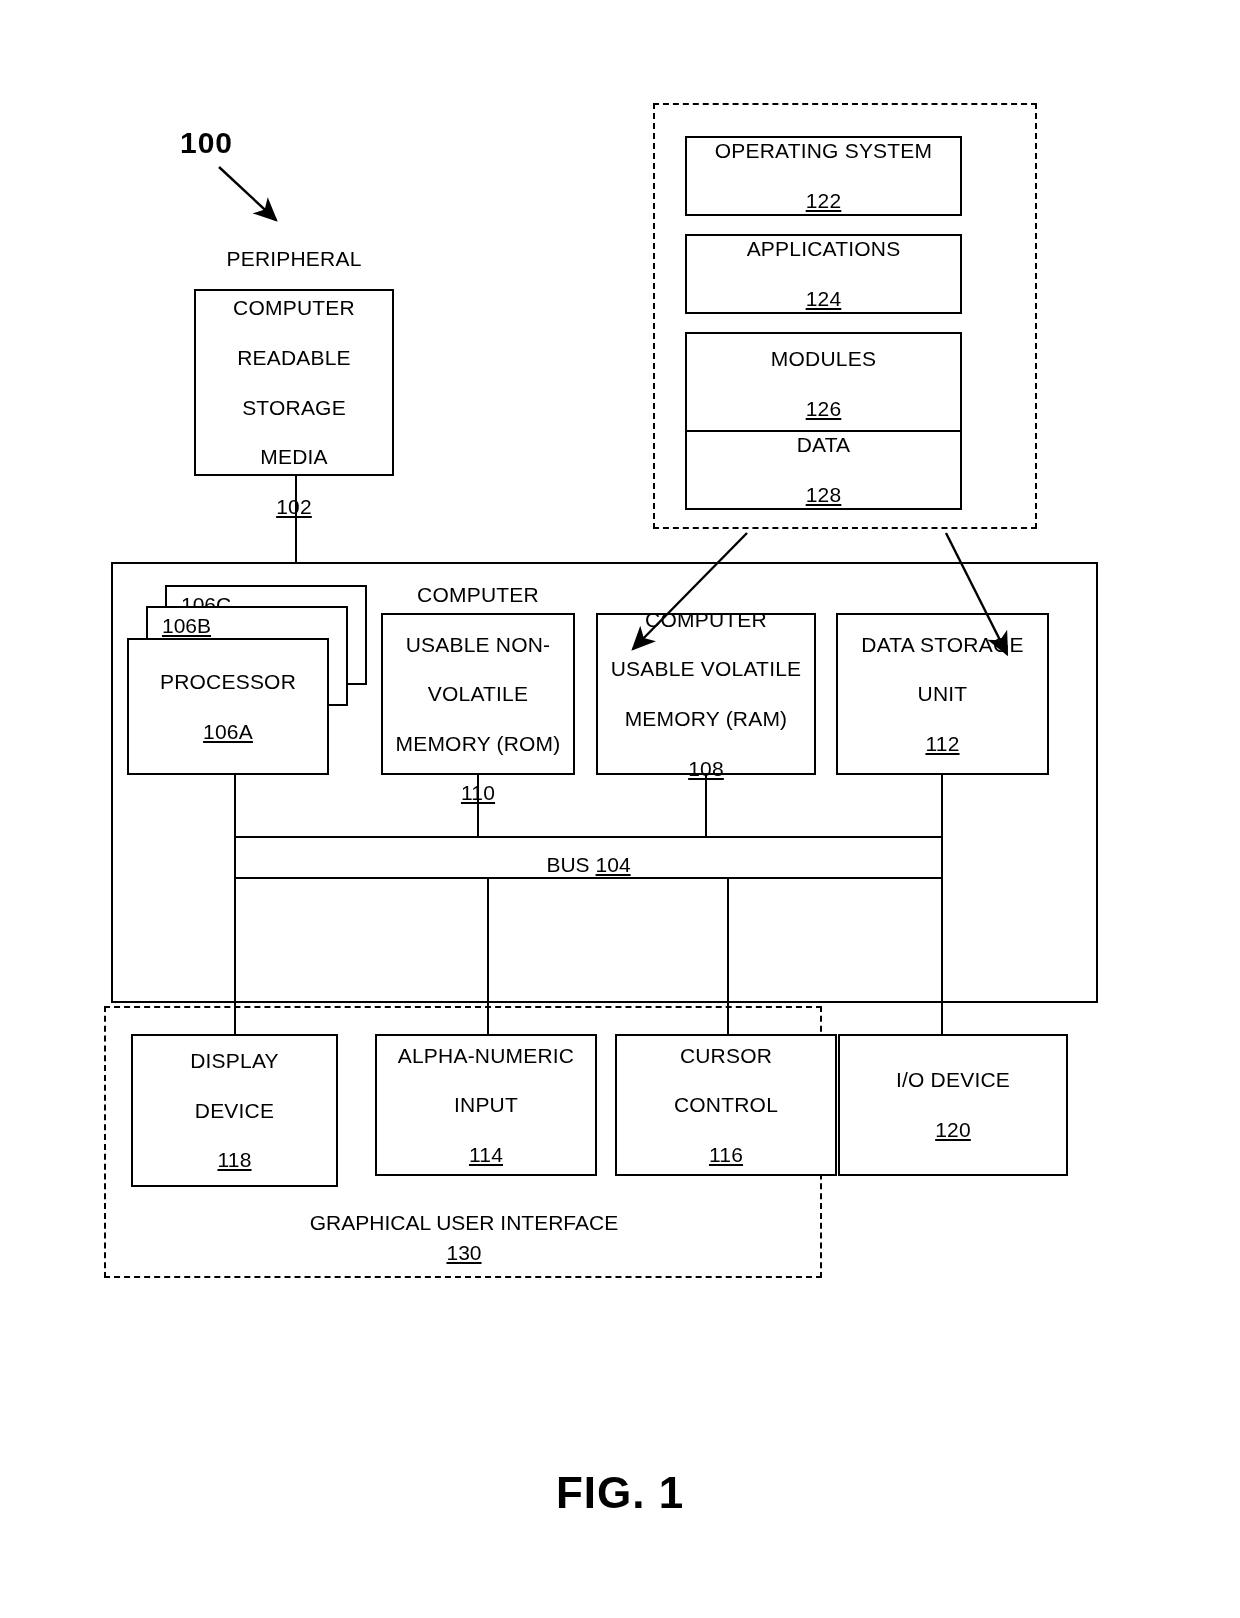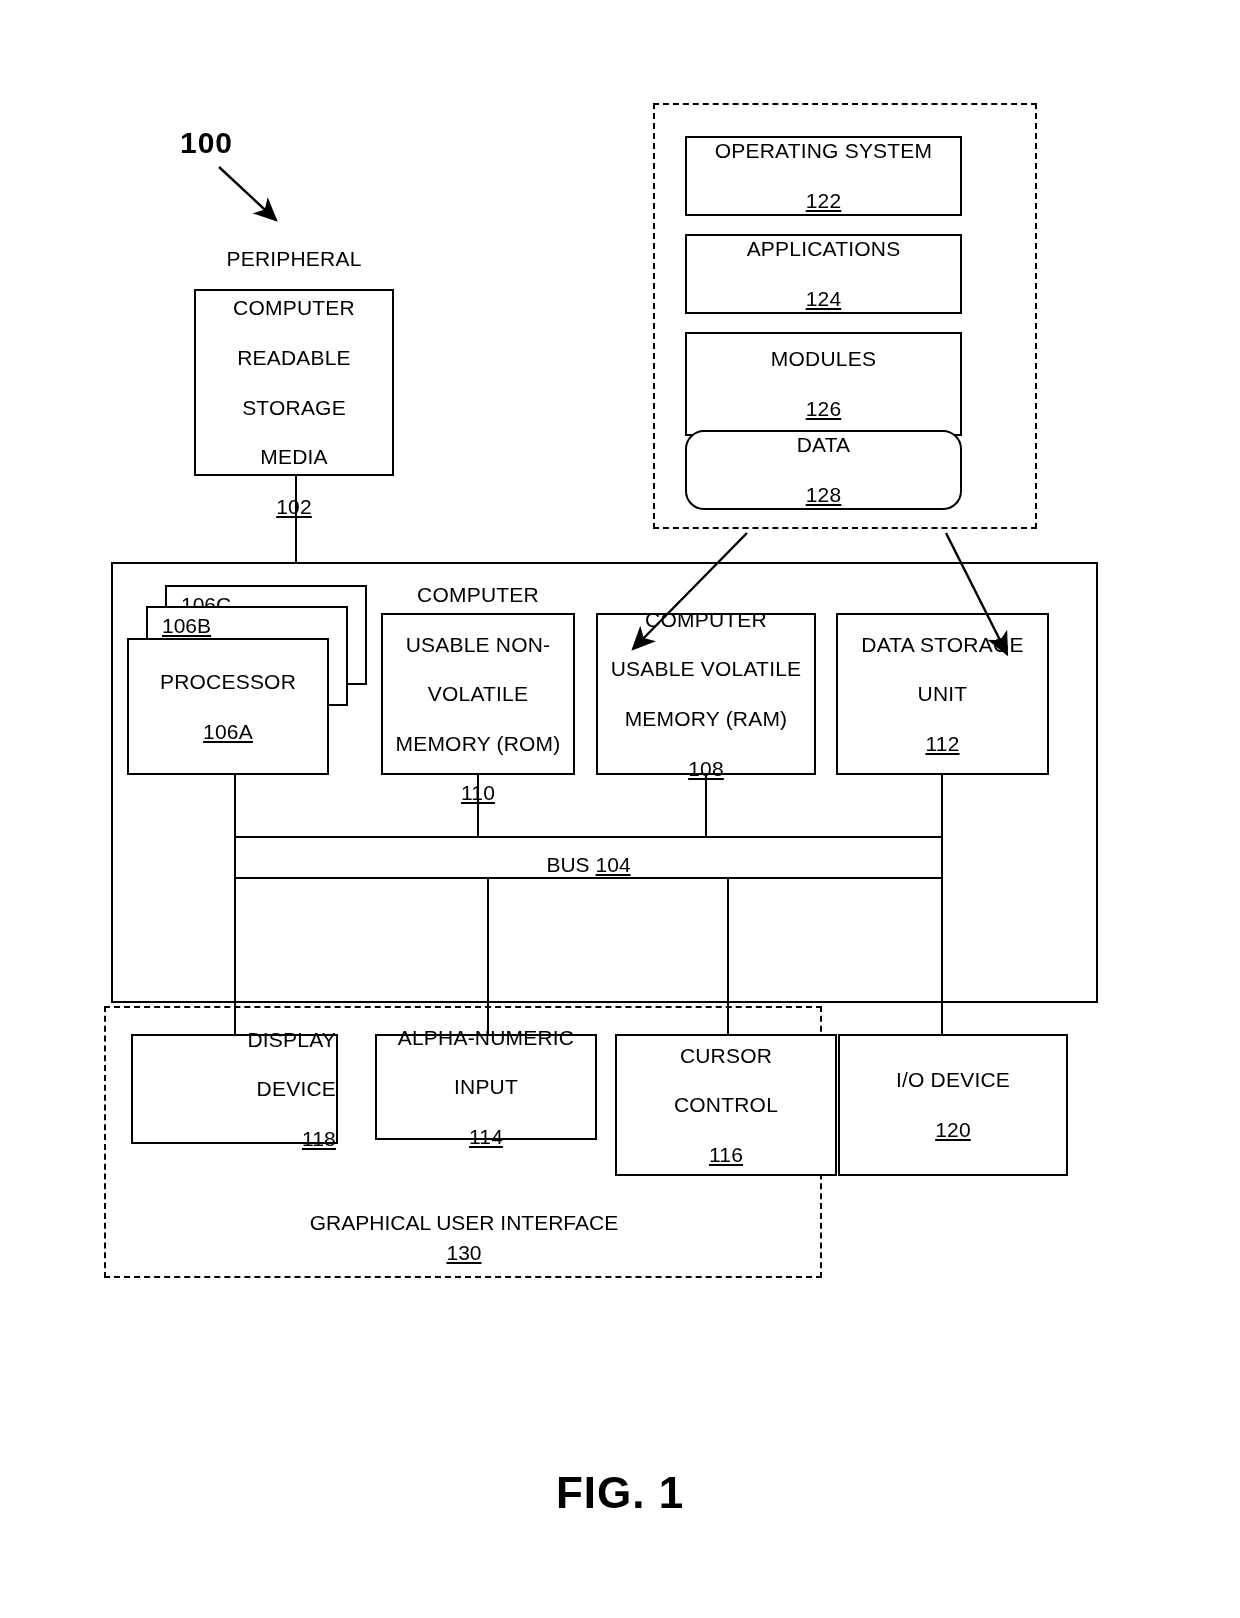--- a/index.html
+++ b/index.html
@@ -158,21 +158,21 @@
   <div class="box" style="left:685px; top:228px; width:277px; height:80px;">
     <span class="lbl">APPLICATIONS</span>
     <span class="lbl num">124</span>
   </div>
 
   <div class="box" style="left:685px; top:326px; width:277px; height:104px;justify-content:center;">
     <span class="lbl">MODULES</span>
     <span class="lbl num">126</span>
   </div>
 
-  <div class="box" style="left:685px; top:424px; width:277px; height:80px;border-radius:19px;">
+  <div class="box" style="left:685px; top:424px; width:277px; height:80px;">
     <span class="lbl">DATA</span>
     <span class="lbl num">128</span>
   </div>
 
   <div class="frame" style="left:111px; top:556px; width:987px; height:441px;"></div>
 
   <div class="stackbox" style="left:165px; top:579px; width:202px; height:100px;">
     <span class="corner-lbl">106C</span>
   </div>
   <div class="stackbox" style="left:146px; top:600px; width:202px; height:100px;">
@@ -214,27 +214,27 @@
     <span class="bus-num">104</span>
   </div>
 
   <div class="vline" style="left:234px; top:872px; height:157px;"></div>
   <div class="vline" style="left:487px; top:872px; height:157px;"></div>
   <div class="vline" style="left:727px; top:872px; height:157px;"></div>
   <div class="vline" style="left:941px; top:872px; height:157px;"></div>
 
   <div class="dashed" style="left:104px; top:1000px; width:718px; height:272px;"></div>
 
-  <div class="box" style="left:131px; top:1028px; width:207px; height:110px;align-items:flex-end;">
+  <div class="box" style="left:131px; top:1028px; width:207px; height:153px;">
     <span class="lbl">DISPLAY</span>
     <span class="lbl">DEVICE</span>
     <span class="lbl num">118</span>
   </div>
 
-  <div class="box" style="left:375px; top:1028px; width:222px; height:106px;">
+  <div class="box" style="left:375px; top:1028px; width:222px; height:142px;">
     <span class="lbl">ALPHA-NUMERIC</span>
     <span class="lbl">INPUT</span>
     <span class="lbl num">114</span>
   </div>
 
   <div class="box" style="left:615px; top:1028px; width:222px; height:142px;">
     <span class="lbl">CURSOR</span>
     <span class="lbl">CONTROL</span>
     <span class="lbl num">116</span>
   </div>

